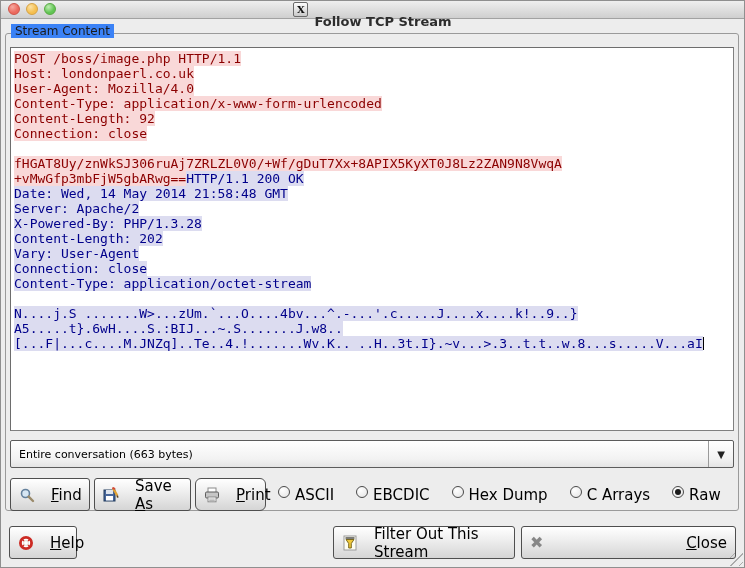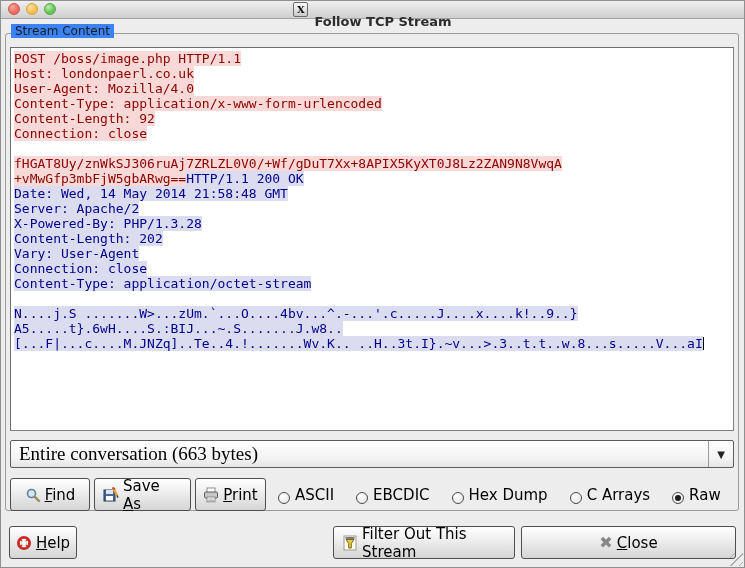--- a/index.html
+++ b/index.html
@@ -53,43 +53,43 @@
   .line .red{color:var(--client-text);background:var(--client-bg);}
   .line .blue{color:var(--server-text);background:var(--server-bg);}
   .cursor{display:inline-block;width:1px;height:13px;background:#000;vertical-align:-2px;}
   
   .combo{
     position:absolute;left:4px;right:4px;top:406px;height:28px;
     border:1px solid #5c5c5c;border-radius:2px;box-sizing:border-box;
     background:linear-gradient(#ffffff,#f2f2f2 70%,#e4e4e4);
     display:flex;align-items:center;cursor:default;
   }
-  .combo-text{flex:1;padding-left:8px;font-size:19px;color:#000;font-family:Liberation Serif, serif;}
+  .combo-text{flex:1;padding-left:8px;font-size:11px;color:#000;}
   .combo-arrow{
     width:24px;align-self:stretch;display:flex;align-items:center;justify-content:center;
     border-left:1px solid #9a9a9a;font-size:10px;color:#222;
   }
   
   .btn{
     height:33px;box-sizing:border-box;border:1px solid #4f4f4f;border-radius:3px;
     background:linear-gradient(#ffffff,#efefef 40%,#d5d5d5);
-    display:flex;align-items:center;justify-content:center;gap:4px;
+    display:flex;align-items:center;justify-content:space-between;gap:16px;
     font-size:15px;color:#000;padding:0 8px;cursor:default;
   }
   .u{text-decoration:underline;}
   .btnrow{
     position:absolute;left:4px;right:4px;top:444px;height:33px;
     display:flex;align-items:center;
   }
   .btnrow .btn{margin-right:4px;}
   .btn-find{width:80px;}
   .btn-saveas{width:97px;}
-  .btn-print{width:71px;}
+  .btn-print{width:71px;border-radius:6px;}
   .radio-group{display:flex;align-items:center;column-gap:22px;margin-left:8px;}
-  .radio{display:flex;align-items:flex-end;gap:5px;font-size:15px;color:#000;}
+  .radio{display:flex;align-items:flex-start;gap:5px;font-size:15px;color:#000;}
   .rcircle{
     width:12px;height:12px;border-radius:50%;box-sizing:border-box;
     border:1px solid #4a4a4a;background:radial-gradient(circle at 35% 30%,#ffffff,#e3e3e3);
     display:flex;align-items:center;justify-content:center;
   }
   .rcircle.sel::after{content:"";width:6px;height:6px;border-radius:50%;background:#1a1a1a;}
   
   .bottomrow{position:absolute;left:8px;right:8px;top:525px;height:33px;}
   .btn-help{position:absolute;left:0;top:0;width:68px;}
   .btn-filter{position:absolute;right:221px;top:0;width:182px;}

